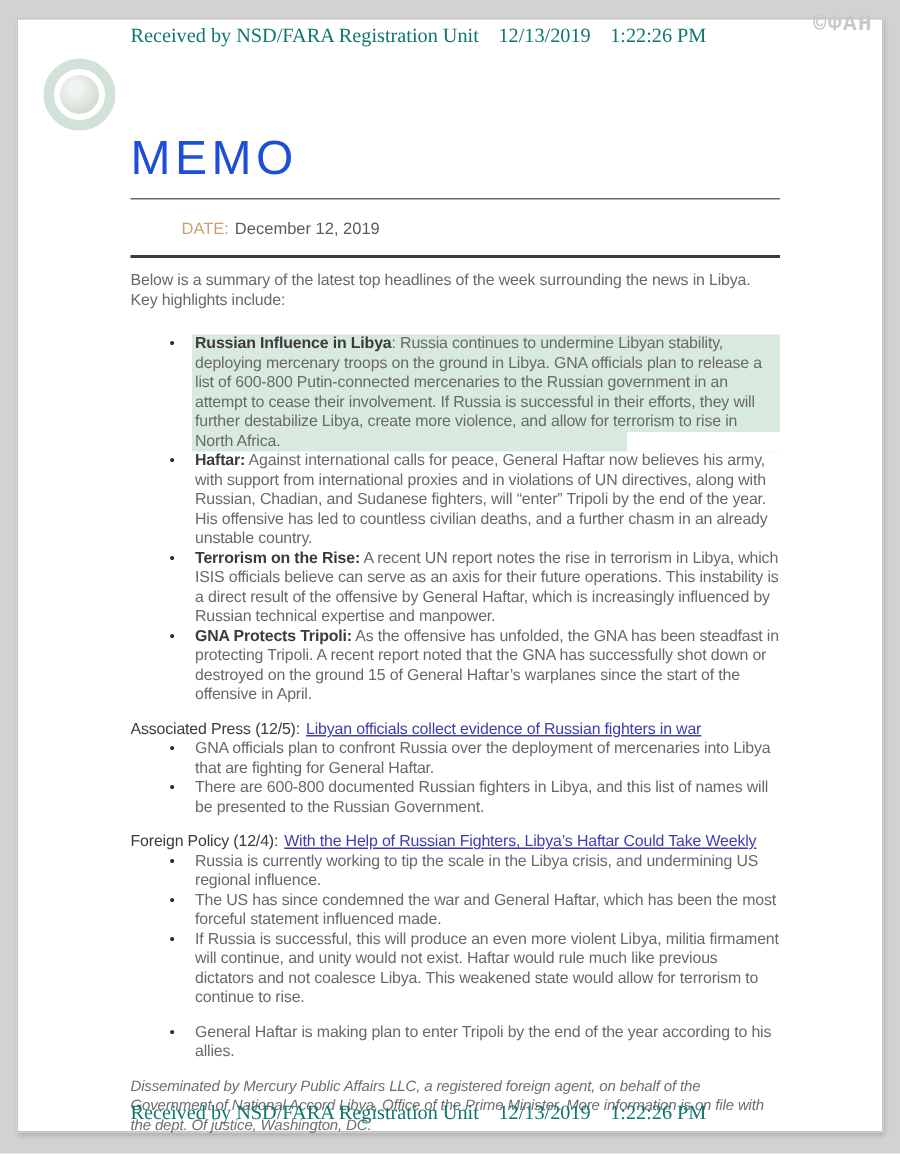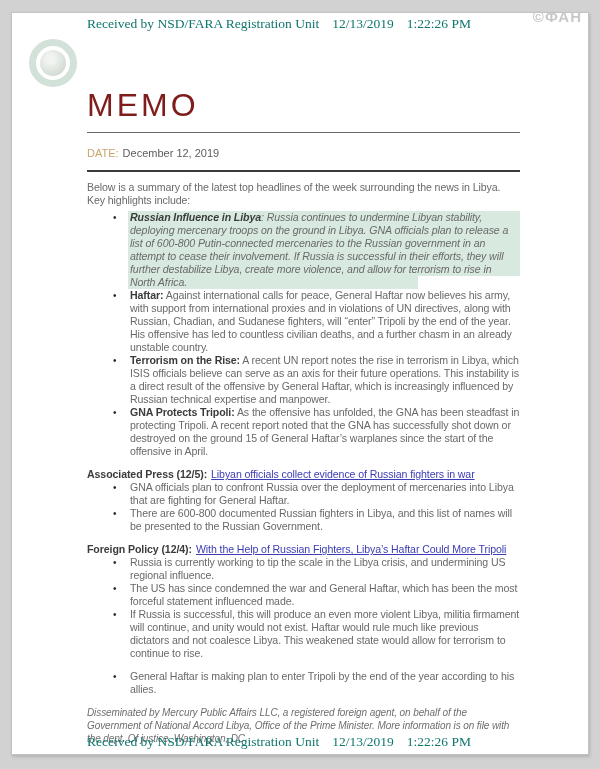--- a/index.html
+++ b/index.html
@@ -21,67 +21,67 @@
     position:absolute;left:75px;
     font-family:"Liberation Serif","DejaVu Serif",serif;
     font-size:13.5px;color:#0f766e;white-space:nowrap;
   }
   .fara-top{top:3px;}
   .fara-bottom{bottom:4px;}
   .fara .gap{display:inline-block;width:13px;}
   
   .watermark{
     position:absolute;top:-5px;right:6px;
-    font-family:Liberation Sans, sans-serif;
+    font-family:Liberation Mono, monospace;
     font-weight:bold;font-size:15px;letter-spacing:1px;
     color:#c8c8c8;
     text-align:center;
   }
   
   .logo{
     position:absolute;left:17px;top:26px;
     width:34px;height:34px;border-radius:50%;
     border:7px solid #d3e2d9;background:#ffffff;
   }
   .logo .globe{
     position:absolute;left:4px;top:4px;width:26px;height:26px;border-radius:50%;
     background:radial-gradient(circle at 40% 35%, #f0f3f0 20%, #d9e0d9 60%, #c7d2c8 100%);
   }
   
   .content{margin-left:75px;width:433px;}
   .memo-title{
     padding-top:76px;
     font-size:32px;line-height:33px;font-weight:300;
-    letter-spacing:3px;color:#7f1d1d;
+    letter-spacing:3px;color:#1d4ed8;
   }
   .rule1{margin-top:10px;height:1px;background:#6a6a6a;}
   .rule2{margin-top:10px;height:2px;background:#3b3b3b;}
-  .meta-row{margin-top:13px;font-size:11px;line-height:14px;color:#5c5c5c;}
+  .meta-row{margin-top:13px;font-size:11px;line-height:14px;color:#5c5c5c;margin-left:34px;}
   .meta-label{color:#c9a36c;margin-right:4px;}
   
   .bodytext{font-size:10.6px;line-height:13px;letter-spacing:-0.1px;color:#696969;}
-  .intro{margin:9px 0 4px;}
+  .intro{margin:9px 0 16px;}
   ul.blist{list-style:none;margin:0 0 10px;padding:0;}
   ul.blist li{position:relative;padding-left:43px;}
   ul.blist li .dot{
     position:absolute;left:26px;top:0;
     color:#2b2b2b;font-size:10px;
   }
   .lead{font-weight:bold;color:#3b3b3b;}
   
   .hl-content{display:block;}
-  .hl-content.highlighted{position:relative;background:#d8e9e0;padding:0 2px;margin-left:-2px;font-style:italic;}
+  .hl-content.highlighted{position:relative;background:#d8e9e0;padding:0 2px;margin-left:-2px;}
   .hl-content.highlighted::after{
     content:"";position:absolute;right:0;bottom:0;width:26%;height:13px;background:#ffffff;
   }
   .hl-content.highlighted span{position:relative;z-index:1;}
   
   .section{margin:0 0 10px;}
   .section-head{margin:0 0 0;}
-  .source{font-weight:bold;color:#3b3b3b;margin-right:4px;}
+  .source{font-weight:normal;color:#3b3b3b;margin-right:4px;}
   a.headline{color:#3c3cb4;text-decoration:underline;cursor:pointer;text-align:center;}
   
   .disclaimer{
     margin:8px 0 0;font-style:italic;
     font-size:10px;line-height:13px;letter-spacing:-0.1px;color:#6e6e6e;
   }
 </style>
 </head>
 <body>
 
@@ -148,21 +148,21 @@
           </li>
         <li>
             <span class="dot">•</span>
             <div class="hl-content"><span>There are 600-800 documented Russian fighters in Libya, and this list of names will be presented to the Russian Government.</span></div>
           </li>
       </ul>
     </div>
 
     <div class="section bodytext">
       <div class="section-head">
-        <span class="source">Foreign Policy (12/4):</span><a class="headline">With the Help of Russian Fighters, Libya’s Haftar Could More Tripoli</a>
+        <span class="source">Foreign Policy (12/4):</span><a class="headline">With the Help of Russian Fighters, Libya’s Haftar Could Take Weekly</a>
       </div>
       <ul class="blist">
         <li>
             <span class="dot">•</span>
             <div class="hl-content"><span>Russia is currently working to tip the scale in the Libya crisis, and undermining US regional influence.</span></div>
           </li>
         <li>
             <span class="dot">•</span>
             <div class="hl-content"><span>The US has since condemned the war and General Haftar, which has been the most forceful statement influenced made.</span></div>
           </li>

